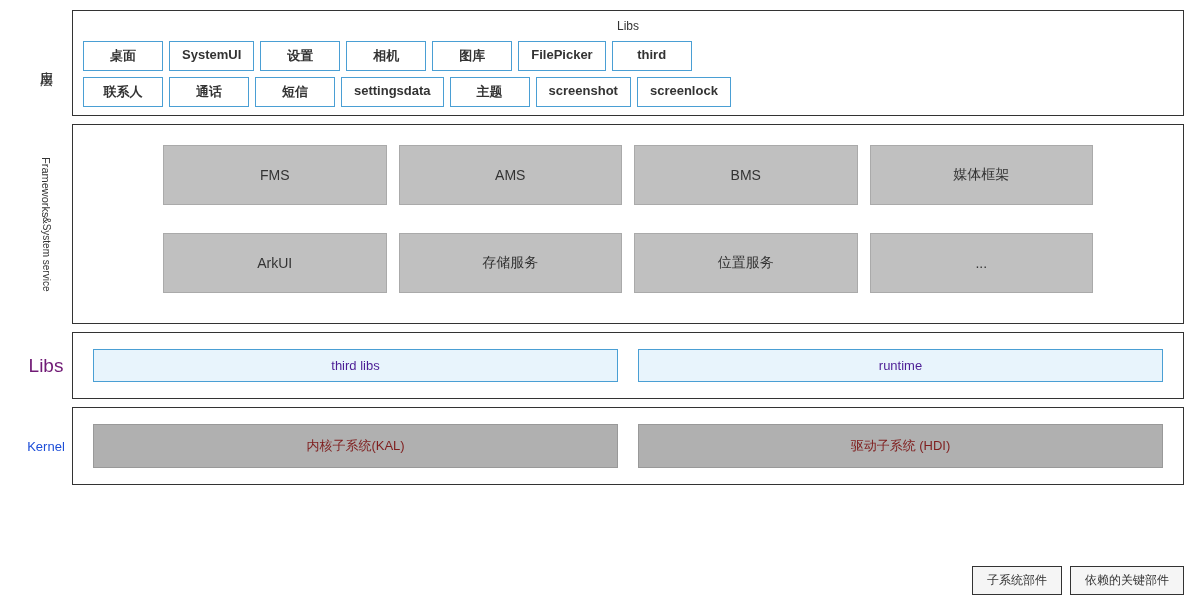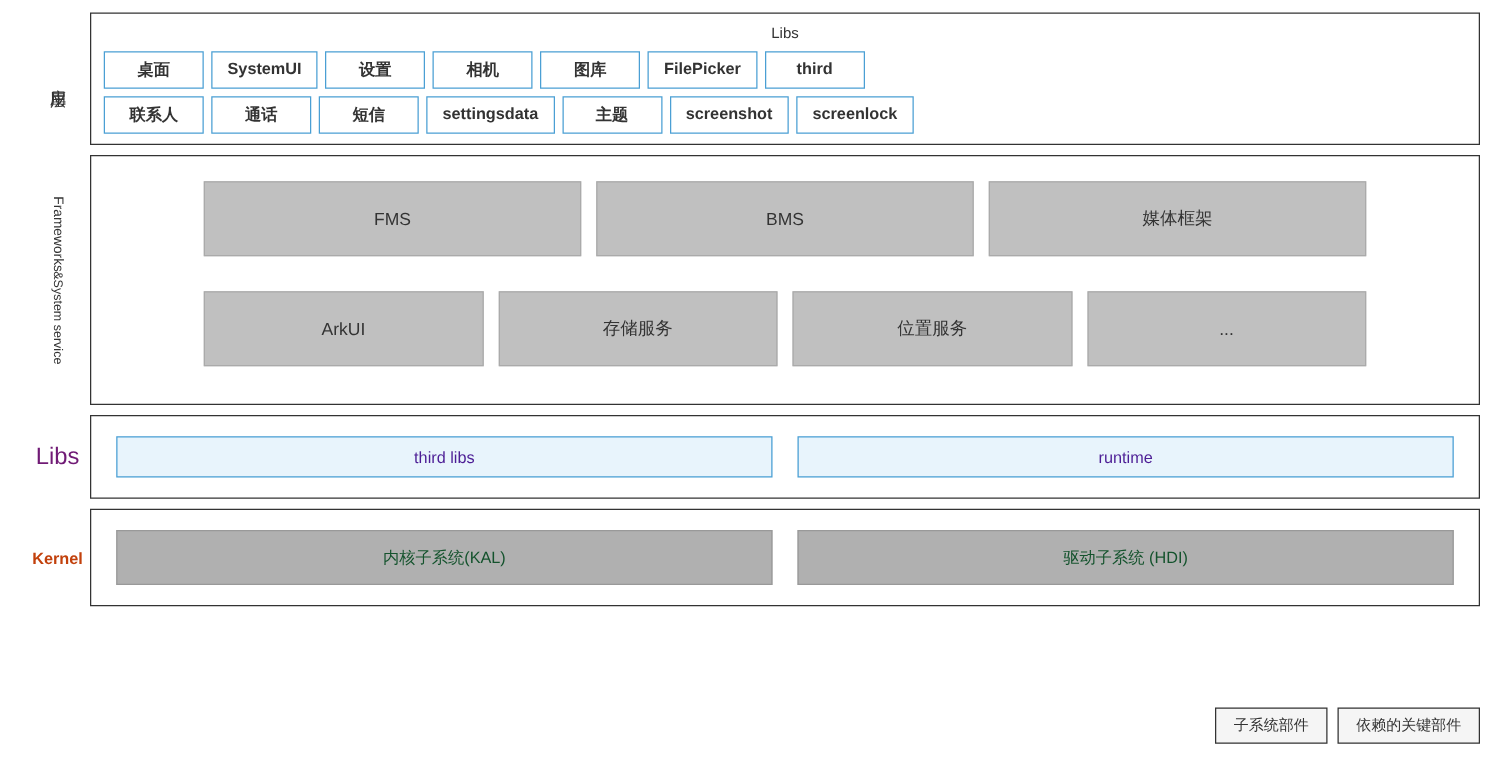--- a/index.html
+++ b/index.html
@@ -115,21 +115,21 @@
       gap: 20px;
       align-items: center;
       padding: 8px 10px;
     }
 
     .kernel-box {
       background: #b0b0b0;
       border: 1px solid #999;
       padding: 12px 20px;
       font-size: 13px;
-      color: #14532d;
+      color: #7f1d1d;
       text-align: center;
       flex: 1;
     }
 
     
     .legend {
       position: absolute;
       bottom: 20px;
       right: 20px;
       display: flex;
@@ -198,20 +198,21 @@
 
   <div class="layer-row" style="min-height:200px;">
     <div class="thin-label" style="flex-direction:column; display:flex; align-items:center; justify-content:center; font-size:11px; color:#333; text-align:center; gap:0;">
       <span style="writing-mode:vertical-rl;">Frameworks</span>
       <span style="writing-mode:vertical-rl; font-size:10px;">&amp;System service</span>
     </div>
     <div class="layer-content">
       <div class="frameworks-content">
         <div class="fw-row">
           <div class="fw-box">FMS</div>
+          <div class="fw-box">AMS</div>
           <div class="fw-box">BMS</div>
           <div class="fw-box">媒体框架</div>
         </div>
         <div class="fw-row">
           <div class="fw-box">ArkUI</div>
           <div class="fw-box">存储服务</div>
           <div class="fw-box">位置服务</div>
           <div class="fw-box">...</div>
         </div>
       </div>
@@ -222,21 +223,21 @@
     <div class="thin-label" style="font-size:19px; color:#701a75;">Libs</div>
     <div class="layer-content">
       <div class="libs-content">
         <div class="lib-box">third libs</div>
         <div class="lib-box">runtime</div>
       </div>
     </div>
   </div>
 
   <div class="layer-row">
-    <div class="thin-label" style="font-size:13px; color:#c2410c;font-weight:bold;">Kernel</div>
+    <div class="thin-label" style="font-size:13px; color:#1d4ed8;">Kernel</div>
     <div class="layer-content">
       <div class="kernel-content">
         <div class="kernel-box">内核子系统(KAL)</div>
         <div class="kernel-box">驱动子系统 (HDI)</div>
       </div>
     </div>
   </div>
 
 </div>
 

